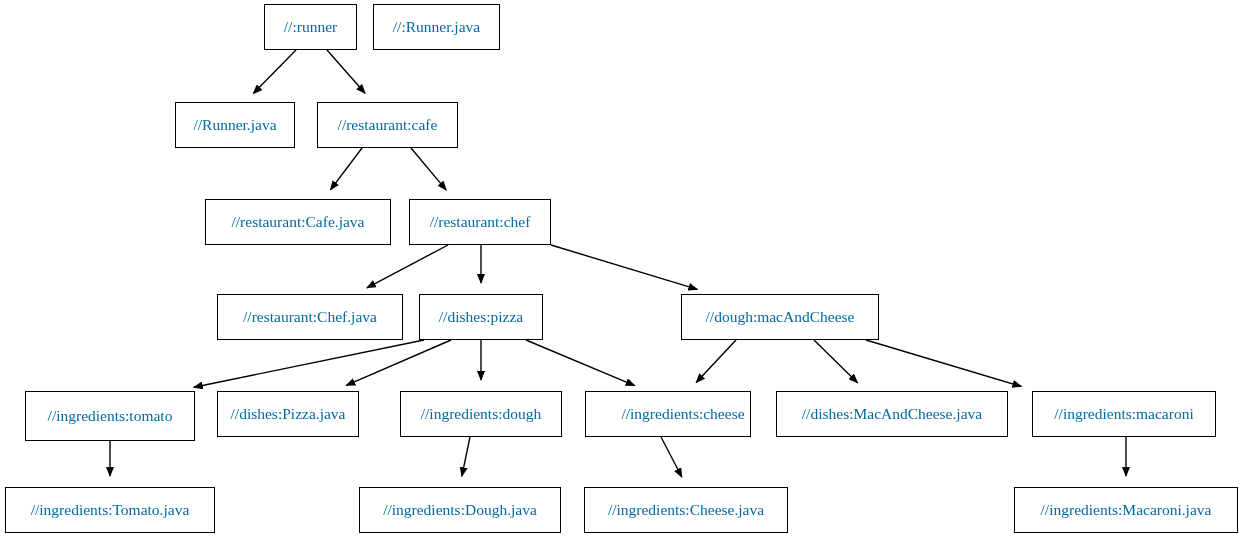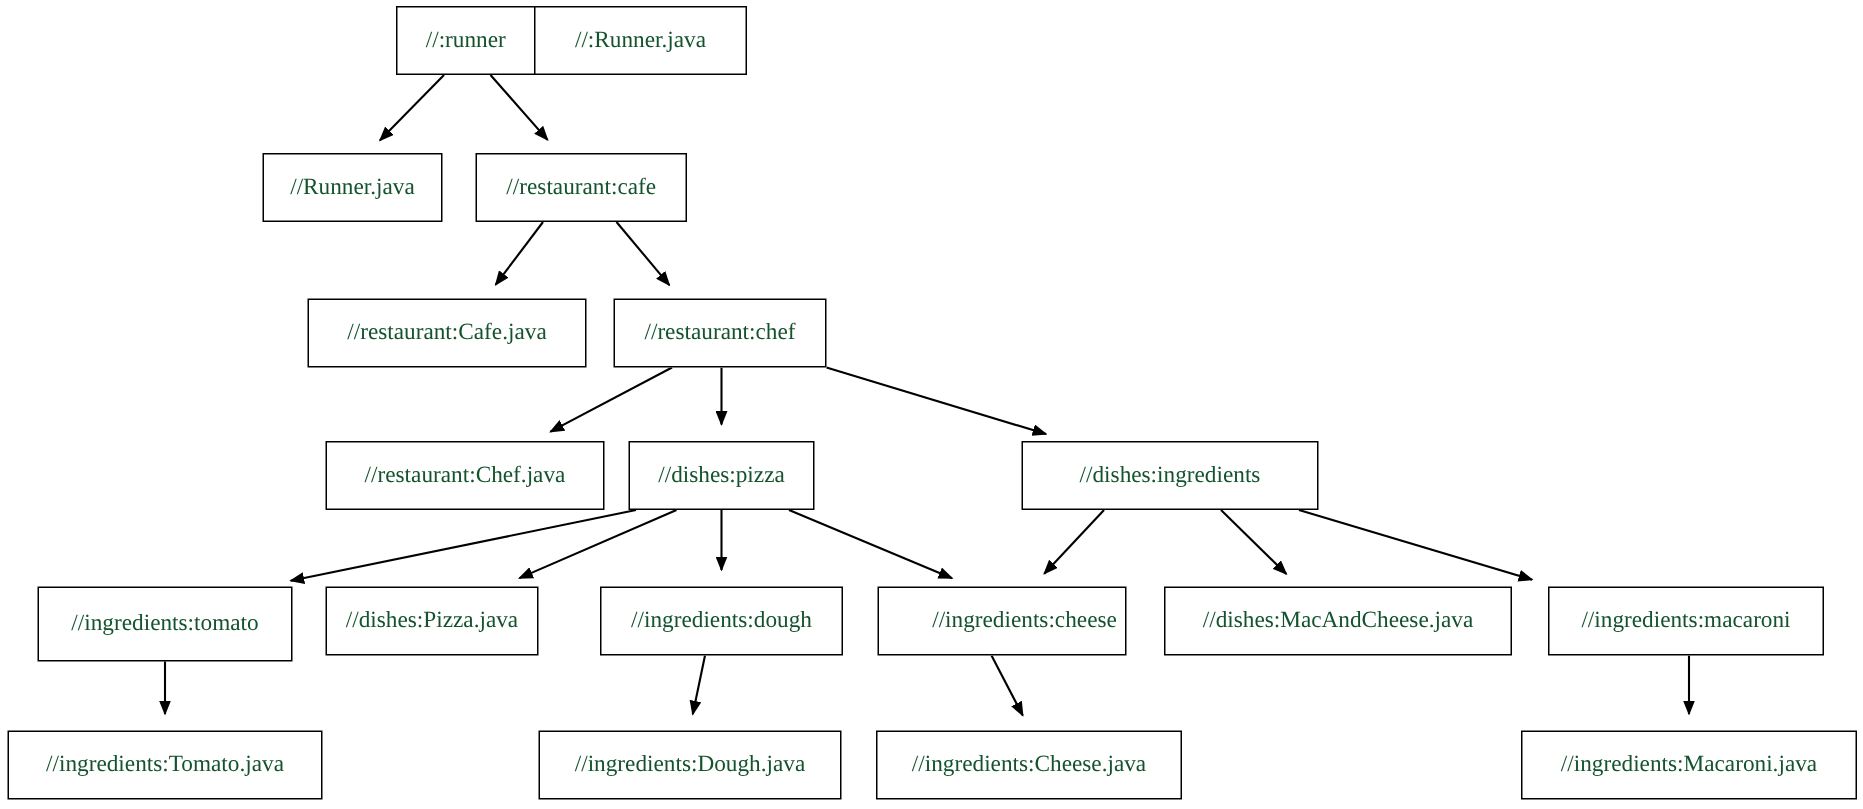--- a/index.html
+++ b/index.html
@@ -24,21 +24,21 @@
     pointer-events: none;
   }
   .graph-node {
     position: absolute;
     box-sizing: border-box;
     border: 1px solid #000000;
     background: #ffffff;
     display: flex;
     align-items: center;
     justify-content: center;
-    color: #14532d;
+    color: #0369a1;
     font-size: 15.5px;
     line-height: 1;
     white-space: nowrap;
     letter-spacing: 0px;
   }
 </style>
 </head>
 <body>
 
 <div id="graph-canvas">
@@ -68,21 +68,21 @@
         <line x1="470" y1="437" x2="461.835588287008" y2="476.18917622236154" stroke="#000000" stroke-width="1.4" marker-end="url(#arrowhead)"></line>
         <line x1="661" y1="437" x2="681.8425902304673" y2="477.0177732424972" stroke="#000000" stroke-width="1.4" marker-end="url(#arrowhead)"></line>
         <line x1="1126" y1="437" x2="1126" y2="476" stroke="#000000" stroke-width="1.4" marker-end="url(#arrowhead)"></line>
       </g>
   </svg>
 
   <div id="node-group">
       <div class="graph-node" style="left: 264px; top: 4px; width: 93px; height: 46px; border-color: rgb(0, 0, 0); background: rgb(255, 255, 255);">
         <span>//:runner</span>
       </div>
-      <div class="graph-node" style="left: 356px; top: 4px; width: 142px; height: 46px; border-color: rgb(0, 0, 0); background: rgb(255, 255, 255); align-items: center;">
+      <div class="graph-node" style="left: 373px; top: 4px; width: 127px; height: 46px; border-color: rgb(0, 0, 0); background: rgb(255, 255, 255); align-items: center;">
         <span>//:Runner.java</span>
       </div>
       <div class="graph-node" style="left: 175px; top: 102px; width: 120px; height: 46px; border-color: rgb(0, 0, 0); background: rgb(255, 255, 255);">
         <span>//Runner.java</span>
       </div>
       <div class="graph-node" style="left: 317px; top: 102px; width: 141px; height: 46px; border-color: rgb(0, 0, 0); background: rgb(255, 255, 255);">
         <span>//restaurant:cafe</span>
       </div>
       <div class="graph-node" style="left: 205px; top: 199px; width: 186px; height: 46px; border-color: rgb(0, 0, 0); background: rgb(255, 255, 255);">
         <span>//restaurant:Cafe.java</span>
@@ -90,21 +90,21 @@
       <div class="graph-node" style="left: 409px; top: 199px; width: 142px; height: 46px; border-color: rgb(0, 0, 0); background: rgb(255, 255, 255);">
         <span>//restaurant:chef</span>
       </div>
       <div class="graph-node" style="left: 217px; top: 294px; width: 186px; height: 46px; border-color: rgb(0, 0, 0); background: rgb(255, 255, 255);">
         <span>//restaurant:Chef.java</span>
       </div>
       <div class="graph-node" style="left: 419px; top: 294px; width: 124px; height: 46px; border-color: rgb(0, 0, 0); background: rgb(255, 255, 255);">
         <span>//dishes:pizza</span>
       </div>
       <div class="graph-node" style="left: 681px; top: 294px; width: 198px; height: 46px; border-color: rgb(0, 0, 0); background: rgb(255, 255, 255);">
-        <span>//dishes:ingredients</span>
+        <span>//dough:macAndCheese</span>
       </div>
       <div class="graph-node" style="left: 25px; top: 391px; width: 170px; height: 50px; border-color: rgb(0, 0, 0); background: rgb(255, 255, 255); align-items: center;">
         <span>//ingredients:tomato</span>
       </div>
       <div class="graph-node" style="left: 217px; top: 391px; width: 142px; height: 46px; border-color: rgb(0, 0, 0); background: rgb(255, 255, 255);">
         <span>//dishes:Pizza.java</span>
       </div>
       <div class="graph-node" style="left: 400px; top: 391px; width: 162px; height: 46px; border-color: rgb(0, 0, 0); background: rgb(255, 255, 255);">
         <span>//ingredients:dough</span>
       </div>

